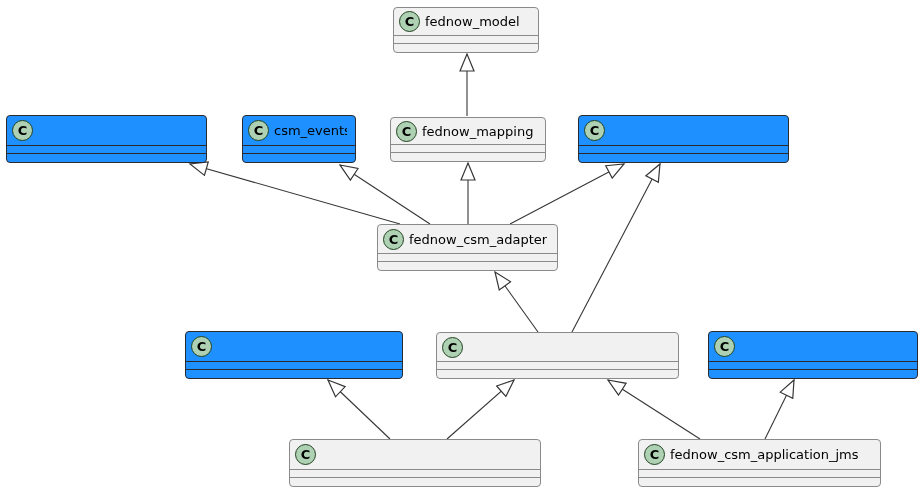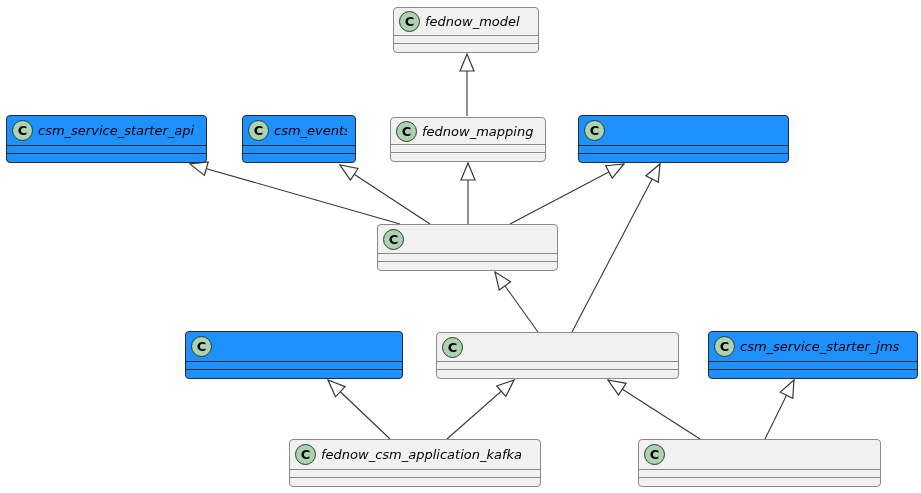--- a/index.html
+++ b/index.html
@@ -19,21 +19,21 @@
     padding:0 8px 0 5px;min-width:0;
   }
   .node .comp1{height:7px;border-top:1px solid var(--bc);flex:0 0 auto;}
   .node .comp2{height:8px;border-top:1px solid var(--bc);flex:0 0 auto;}
   .circle{
     width:21px;height:21px;border-radius:50%;
     background:#ADD1B2;border:1.5px solid #21421f;
     display:flex;align-items:center;justify-content:center;
     font-weight:bold;font-size:13px;color:#000;flex:0 0 auto;box-sizing:border-box;
   }
-  .label{white-space:nowrap;overflow:hidden;font-style:italic;}
+  .label{white-space:nowrap;overflow:hidden;}
 </style>
 </head>
 <body>
 
 <div id="stage">
   <svg id="edges" xmlns="http://www.w3.org/2000/svg" width="921" height="493" viewBox="0 0 921 493">
     <defs>
       <marker id="tri" markerUnits="userSpaceOnUse" markerWidth="20" markerHeight="16" refX="18" refY="8" orient="auto">
         <path d="M1,1 L18,8 L1,15 Z" fill="#FFFFFF" stroke="#363636" stroke-width="1.2"></path>
       </marker>
@@ -57,21 +57,20 @@
         <div class="header">
           <span class="circle">C</span>
           <span class="label">fednow_model</span>
         </div>
         <div class="comp1"></div>
         <div class="comp2"></div>
       </div>
       <div class="node starter" style="left: 6px; top: 115px; width: 201px; height: 48px;">
         <div class="header">
           <span class="circle">C</span>
-          <span class="label">csm_service_starter_api</span>
         </div>
         <div class="comp1"></div>
         <div class="comp2"></div>
       </div>
       <div class="node starter" style="left: 242px; top: 115px; width: 114px; height: 48px;">
         <div class="header">
           <span class="circle">C</span>
           <span class="label">csm_events</span>
         </div>
         <div class="comp1"></div>
@@ -88,20 +87,21 @@
       <div class="node starter" style="left: 578px; top: 115px; width: 211px; height: 48px;">
         <div class="header">
           <span class="circle">C</span>
         </div>
         <div class="comp1"></div>
         <div class="comp2"></div>
       </div>
       <div class="node plain" style="left: 377px; top: 224px; width: 181px; height: 47px;">
         <div class="header">
           <span class="circle">C</span>
+          <span class="label">fednow_csm_adapter</span>
         </div>
         <div class="comp1"></div>
         <div class="comp2"></div>
       </div>
       <div class="node starter" style="left: 185px; top: 331px; width: 218px; height: 48px;">
         <div class="header">
           <span class="circle">C</span>
         </div>
         <div class="comp1"></div>
         <div class="comp2"></div>
@@ -109,34 +109,33 @@
       <div class="node plain" style="left: 436px; top: 332px; width: 243px; height: 47px;">
         <div class="header">
           <span class="circle">C</span>
         </div>
         <div class="comp1"></div>
         <div class="comp2"></div>
       </div>
       <div class="node starter" style="left: 708px; top: 331px; width: 210px; height: 48px;">
         <div class="header">
           <span class="circle">C</span>
-          <span class="label">csm_service_starter_jms</span>
         </div>
         <div class="comp1"></div>
         <div class="comp2"></div>
       </div>
       <div class="node plain" style="left: 289px; top: 439px; width: 252px; height: 48px;">
         <div class="header">
           <span class="circle">C</span>
-          <span class="label">fednow_csm_application_kafka</span>
         </div>
         <div class="comp1"></div>
         <div class="comp2"></div>
       </div>
       <div class="node plain" style="left: 638px; top: 439px; width: 243px; height: 48px;">
         <div class="header">
           <span class="circle">C</span>
+          <span class="label">fednow_csm_application_jms</span>
         </div>
         <div class="comp1"></div>
         <div class="comp2"></div>
       </div>
     </div>
 </div>
 
 </body></html>

